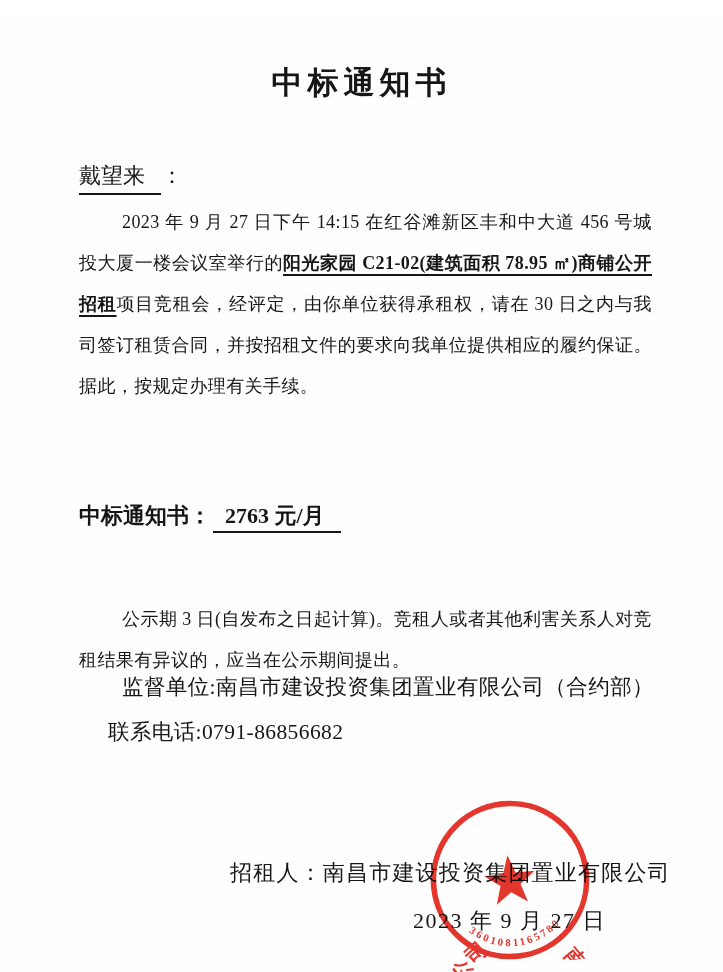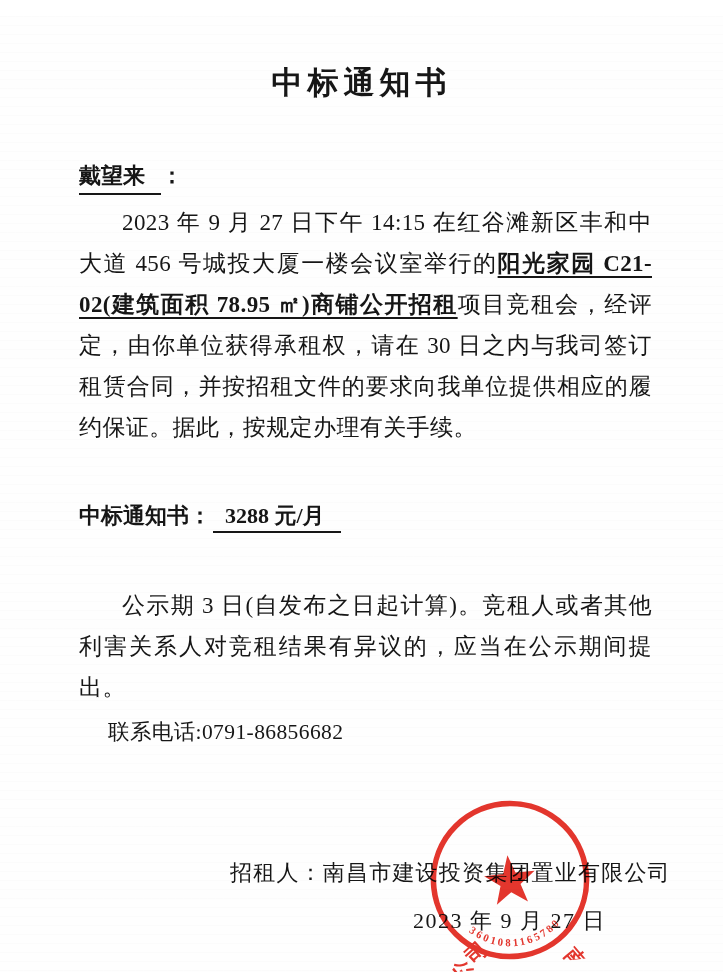--- a/index.html
+++ b/index.html
@@ -22,41 +22,41 @@
     font-size: 31px;
     font-weight: bold;
     letter-spacing: 5px;
     line-height: 1.1;
     white-space: nowrap;
   }
   .addressee {
     position: absolute;
     top: 146px; left: 79px;
     font-size: 22px;
-    font-weight: bold;
+    font-weight: normal;
     line-height: 1.3;
   }
   .addressee .name {
     display: inline-block;
     border-bottom: 2px solid #161616;
     padding-right: 16px;
     padding-bottom: 2px;
   }
   .body-par {
     position: absolute;
     left: 79px;
     width: 573px;
-    font-size: 23px;
+    font-size: 18px;
     line-height: 41px;
     text-align: justify;
     text-indent: 43px;
     letter-spacing: 0.4px;
   }
   .par-intro  { top: 186px; }
-  .par-notice { top: 569px; }
+  .par-notice { top: 583px; }
   .emph {
     font-weight: bold;
     text-decoration: underline;
     text-decoration-thickness: 2px;
     text-underline-offset: 5px;
   }
   .result-line {
     position: absolute;
     top: 487px; left: 79px;
     font-size: 22px;
@@ -98,25 +98,26 @@
 
   <div class="doc-title">中标通知书</div>
 
   <div class="addressee">
     <span class="name">戴望来</span><span>：</span>
   </div>
 
   <div class="body-par par-intro"><span class="">2023 年 9 月 27 日下午 14:15 在红谷滩新区丰和中大道 456 号城投大厦一楼会议室举行的</span><span class="emph">阳光家园 C21-02(建筑面积 78.95 ㎡)商铺公开招租</span><span class="">项目竞租会，经评定，由你单位获得承租权，请在 30 日之内与我司签订租赁合同，并按招租文件的要求向我单位提供相应的履约保证。据此，按规定办理有关手续。</span></div>
 
   <div class="result-line">
-    <span>中标通知书：</span><span class="value">3288 元/月</span>
+    <span>中标通知书：</span><span class="value">2763 元/月</span>
   </div>
 
   <div class="body-par par-notice">公示期 3 日(自发布之日起计算)。竞租人或者其他利害关系人对竞租结果有异议的，应当在公示期间提出。</div>
 
+  <div class="single-line supervisor">监督单位:南昌市建设投资集团置业有限公司（合约部）</div>
 
   <div class="single-line phone">联系电话:0791-86856682</div>
 
   <div class="single-line lessor">
     <span>招租人：</span><span>南昌市建设投资集团置业有限公司</span>
   </div>
 
   <div class="single-line issue-date">2023 年 9 月 27 日</div>
 
   <svg class="seal" viewBox="0 0 200 200" xmlns="http://www.w3.org/2000/svg">

